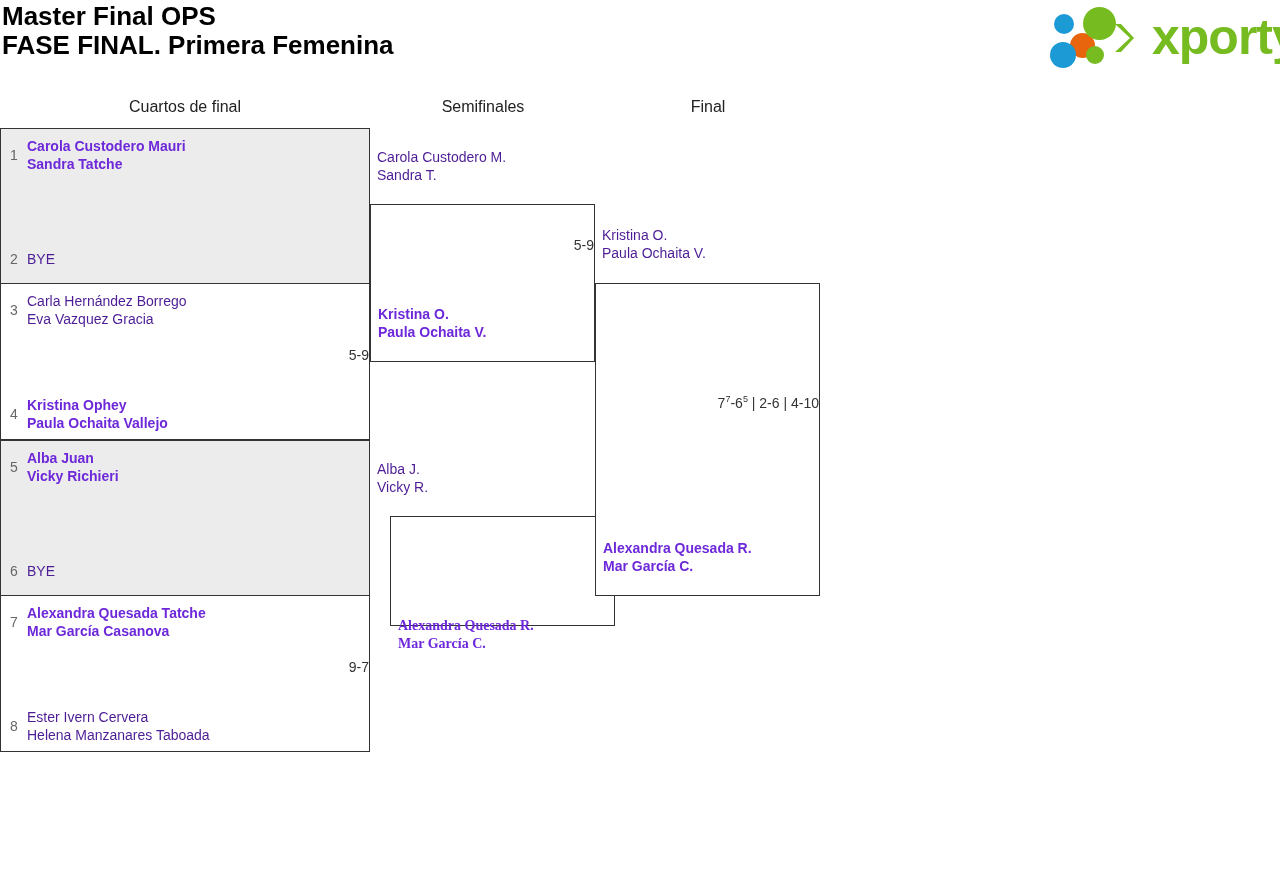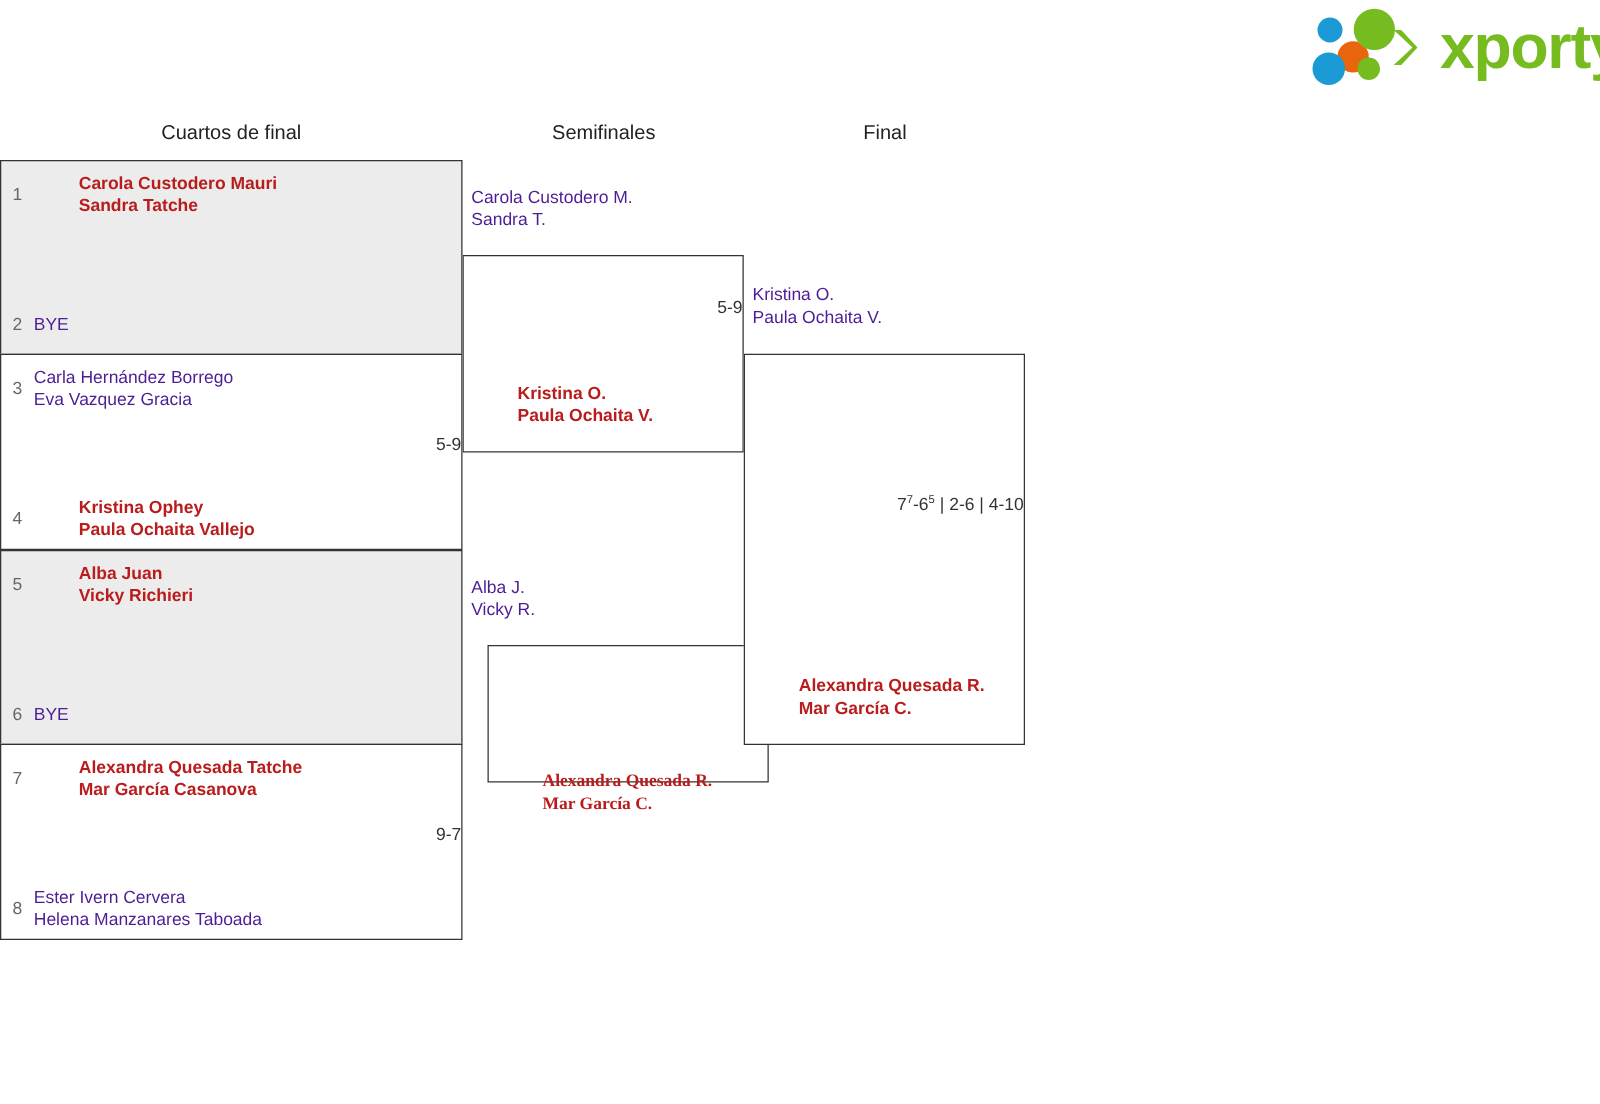--- a/index.html
+++ b/index.html
@@ -73,40 +73,44 @@
     line-height: 18px;
     padding-top: 9px;
   }
   .names {
     flex: 1 1 auto;
     font-size: 14px;
     line-height: 18px;
     color: #4c1d95;
     padding-top: 0px;
   }
-  .names.winner { color: #b91c1c; font-weight: bold; margin-left: 36px; }
+  .names.winner { color: #6d28d9; font-weight: bold; }
   .names .nm { display: block; white-space: nowrap; }
   .names.single { padding-top: 9px; }
 
   .score {
     position: absolute;
     left: 0; right: 0;
     text-align: right;
     font-size: 14px;
     color: #333333;
     line-height: 18px;
     white-space: nowrap;
   }
   .score sup { font-size: 9px; vertical-align: super; line-height: 0; }
 </style>
 </head>
 <body>
 
 <div id="root">
 
+  <div class="title-block">
+    <div class="title-line">Master Final OPS</div>
+    <div class="title-line">FASE FINAL. Primera Femenina</div>
+  </div>
 
   <div class="logo">
     <div class="logo-dots">
       <span class="dot dot-blue-sm"></span>
       <span class="dot dot-orange"></span>
       <span class="dot dot-green-lg"></span>
       <span class="dot dot-green-sm"></span>
       <span class="dot dot-blue-lg"></span>
       <svg class="logo-chevron" viewBox="0 0 22 32">
         <path d="M3 2 L18 16 L3 30 L9 30 L22 16 L9 2 Z" fill="#76bc21"></path>

